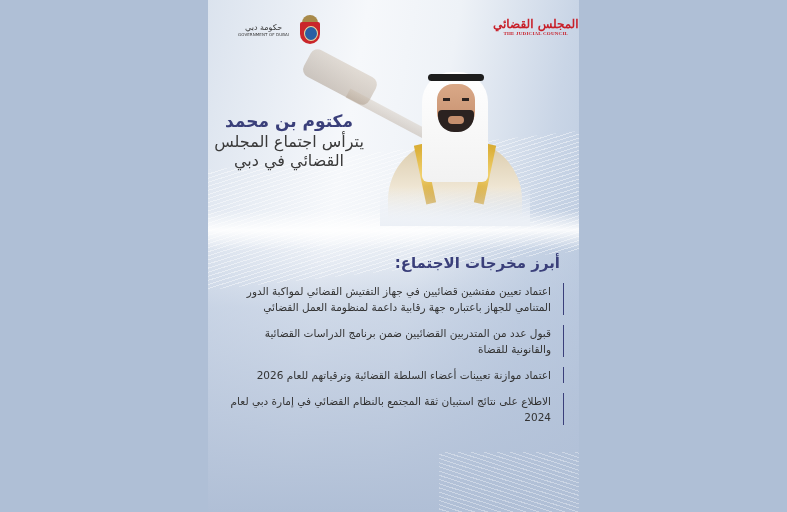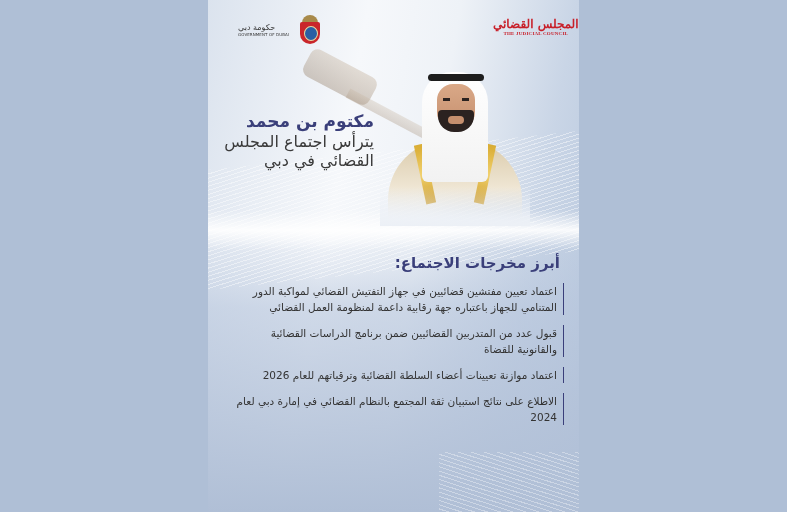--- a/index.html
+++ b/index.html
@@ -37,21 +37,21 @@
       background: linear-gradient(180deg, #c9b9a6, #9f8c78);
       border-radius: 8px; transform: rotate(28deg); opacity: 0.45;
     }
     .gavel-handle {
       position: absolute; left: 140px; top: 88px; width: 110px; height: 10px;
       background: linear-gradient(180deg, #c9b9a6, #a8937d);
       transform: rotate(28deg); transform-origin: left center; opacity: 0.35;
     }
     
     .logo-gov { position: absolute; left: 30px; top: 14px; display: flex; align-items: center; gap: 6px; }
-    .gov-text { }
+    .gov-text { text-align: center; }
     .gov-ar { font-size: 8px; color: #333; line-height: 9px; }
     .gov-en { font-size: 4px; color: #333; letter-spacing: 0.1px; line-height: 6px; }
     .emblem {
       width: 30px; height: 32px; position: relative;
     }
     .emblem .shield {
       position: absolute; left: 5px; top: 8px; width: 20px; height: 22px;
       background: #c9262b; border-radius: 2px 2px 10px 10px;
     }
     .emblem .inner {
@@ -104,29 +104,29 @@
     }
     .eyes {
       position: absolute; left: 63px; top: 32px; width: 26px; height: 3px;
       border-left: 7px solid #2b2220; border-right: 7px solid #2b2220; box-sizing: border-box;
     }
     .fade {
       position: absolute; left: 0; top: 120px; width: 150px; height: 40px;
       background: linear-gradient(180deg, rgba(240,243,248,0), rgba(236,240,246,1));
     }
     
-    .headline { position: absolute; right: 205px; top: 110px; text-align: right; direction: rtl; width: 170px; }
+    .headline { position: absolute; right: 205px; top: 110px; text-align: center; direction: rtl; width: 170px; }
     .name { font-size: 17px; font-weight: bold; color: #3a3f7a; line-height: 22px; }
     .sub { font-size: 16px; color: #3a3a3a; line-height: 19px; }
     
     .outcomes { position: absolute; left: 20px; top: 246px; width: 336px; direction: rtl; margin-top: 7px; }
     .out-title { font-size: 15px; font-weight: bold; color: #3a3f7a; line-height: 20px; text-align: right; padding-right: 4px; }
     .item {
       border-right: 1px solid #3a3f7a;
-      padding-right: 6px; margin-right: 0;
+      padding-right: 12px; margin-right: 0;
       margin-top: 10px;
       font-size: 10.5px; color: #333; line-height: 16px; text-align: right;
     }
     .item:first-of-type { margin-top: 2px; }
   </style>
 </head>
 <body>
 
 <div class="poster">
   <div class="wave"></div>

